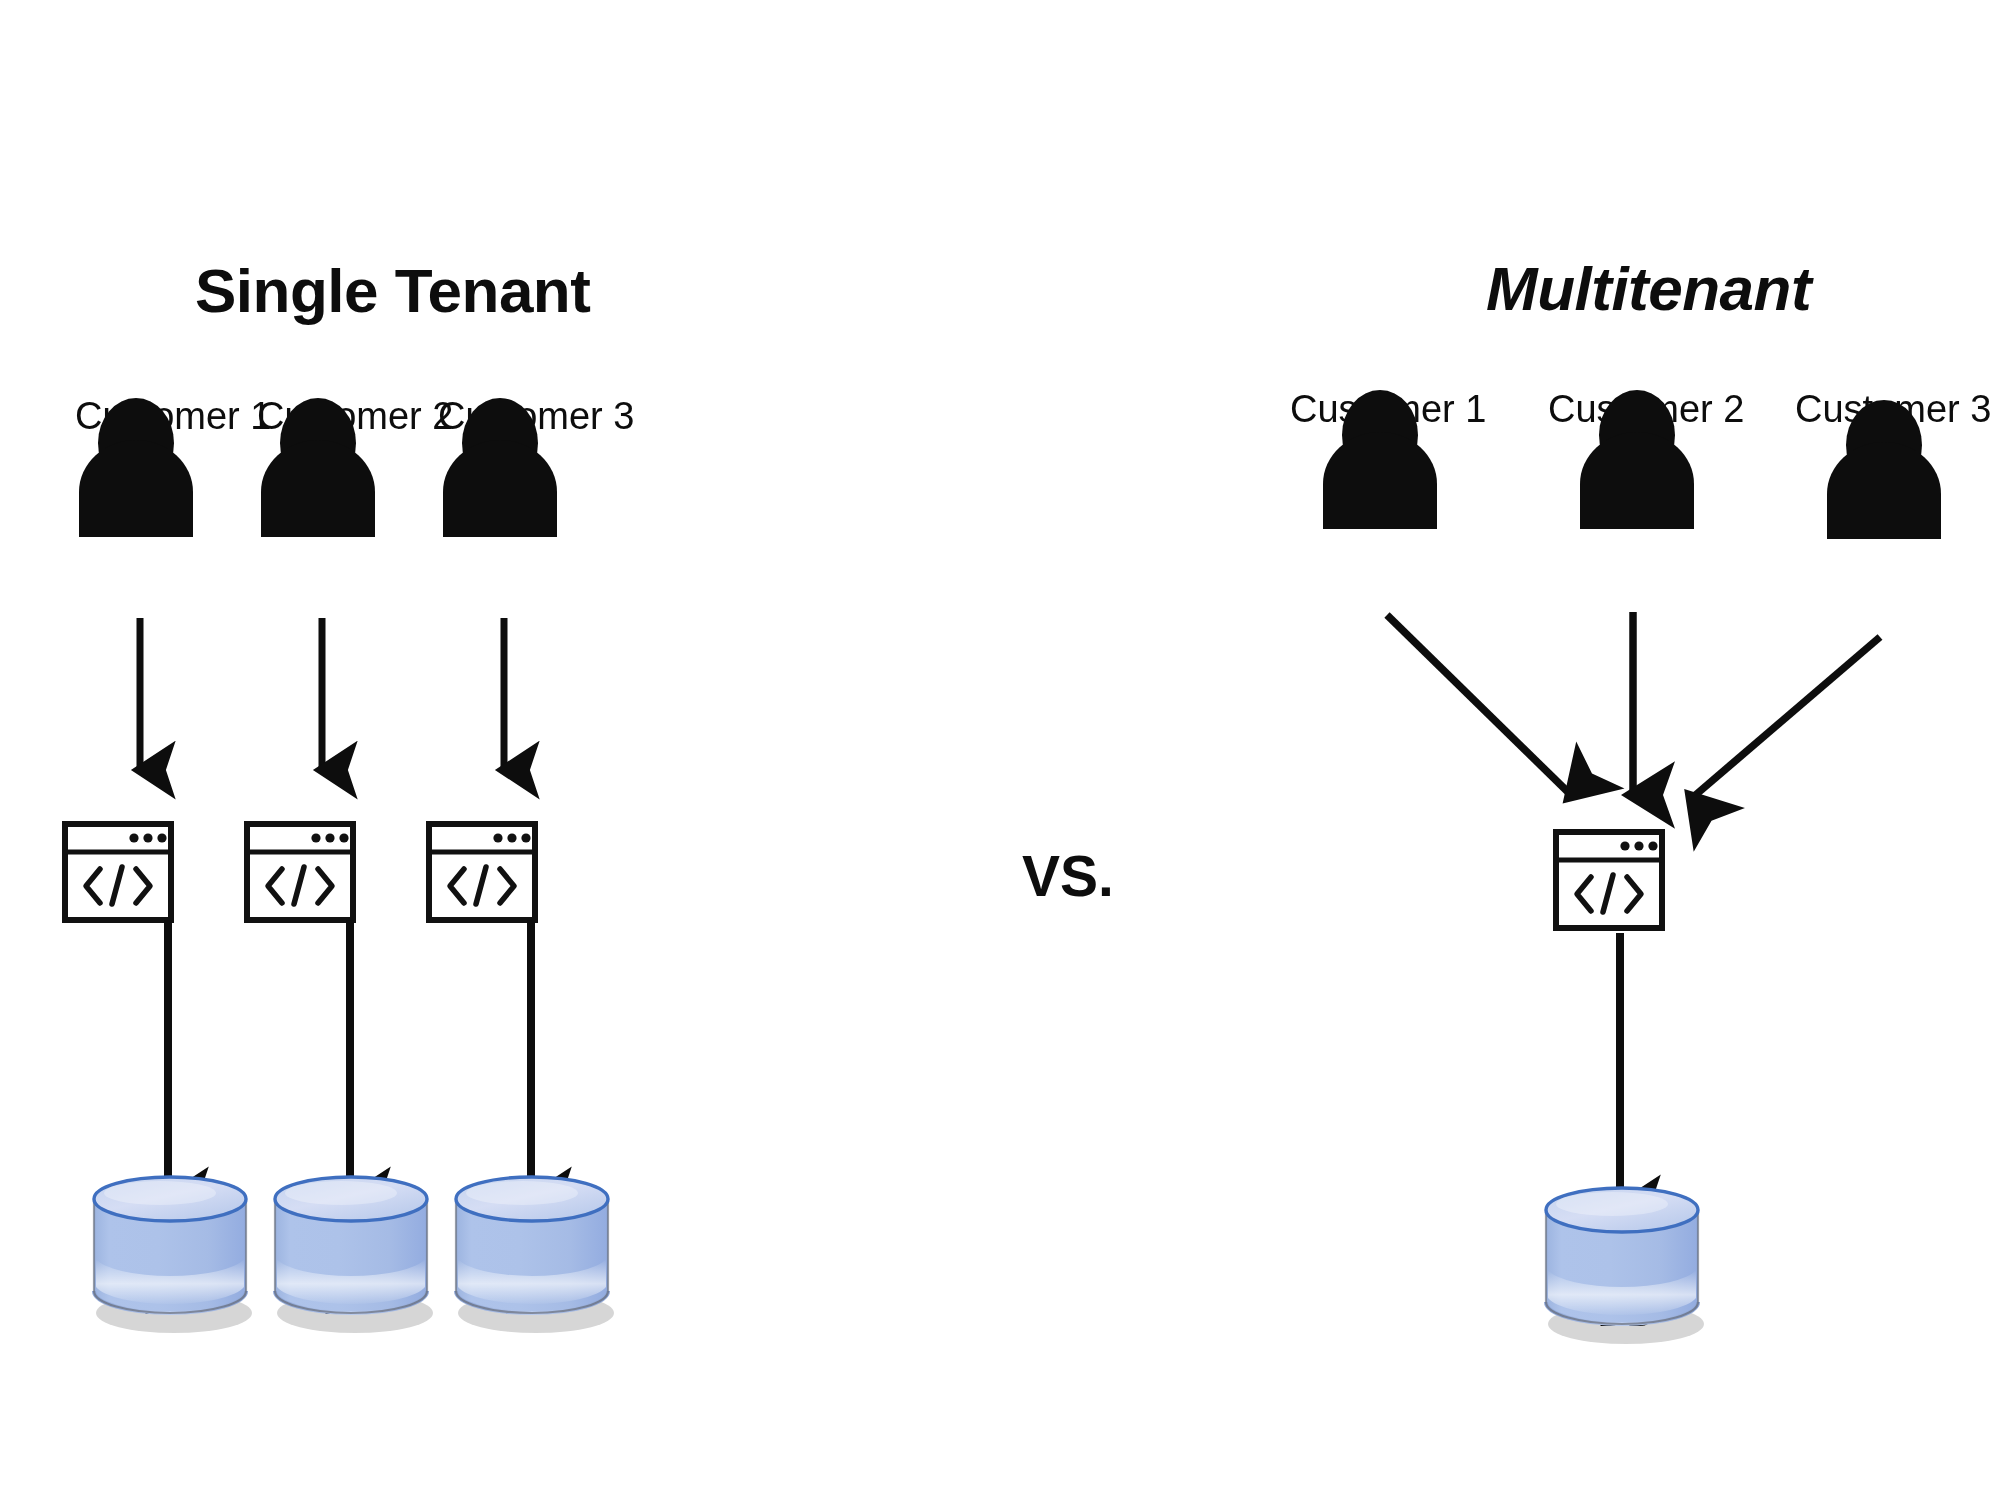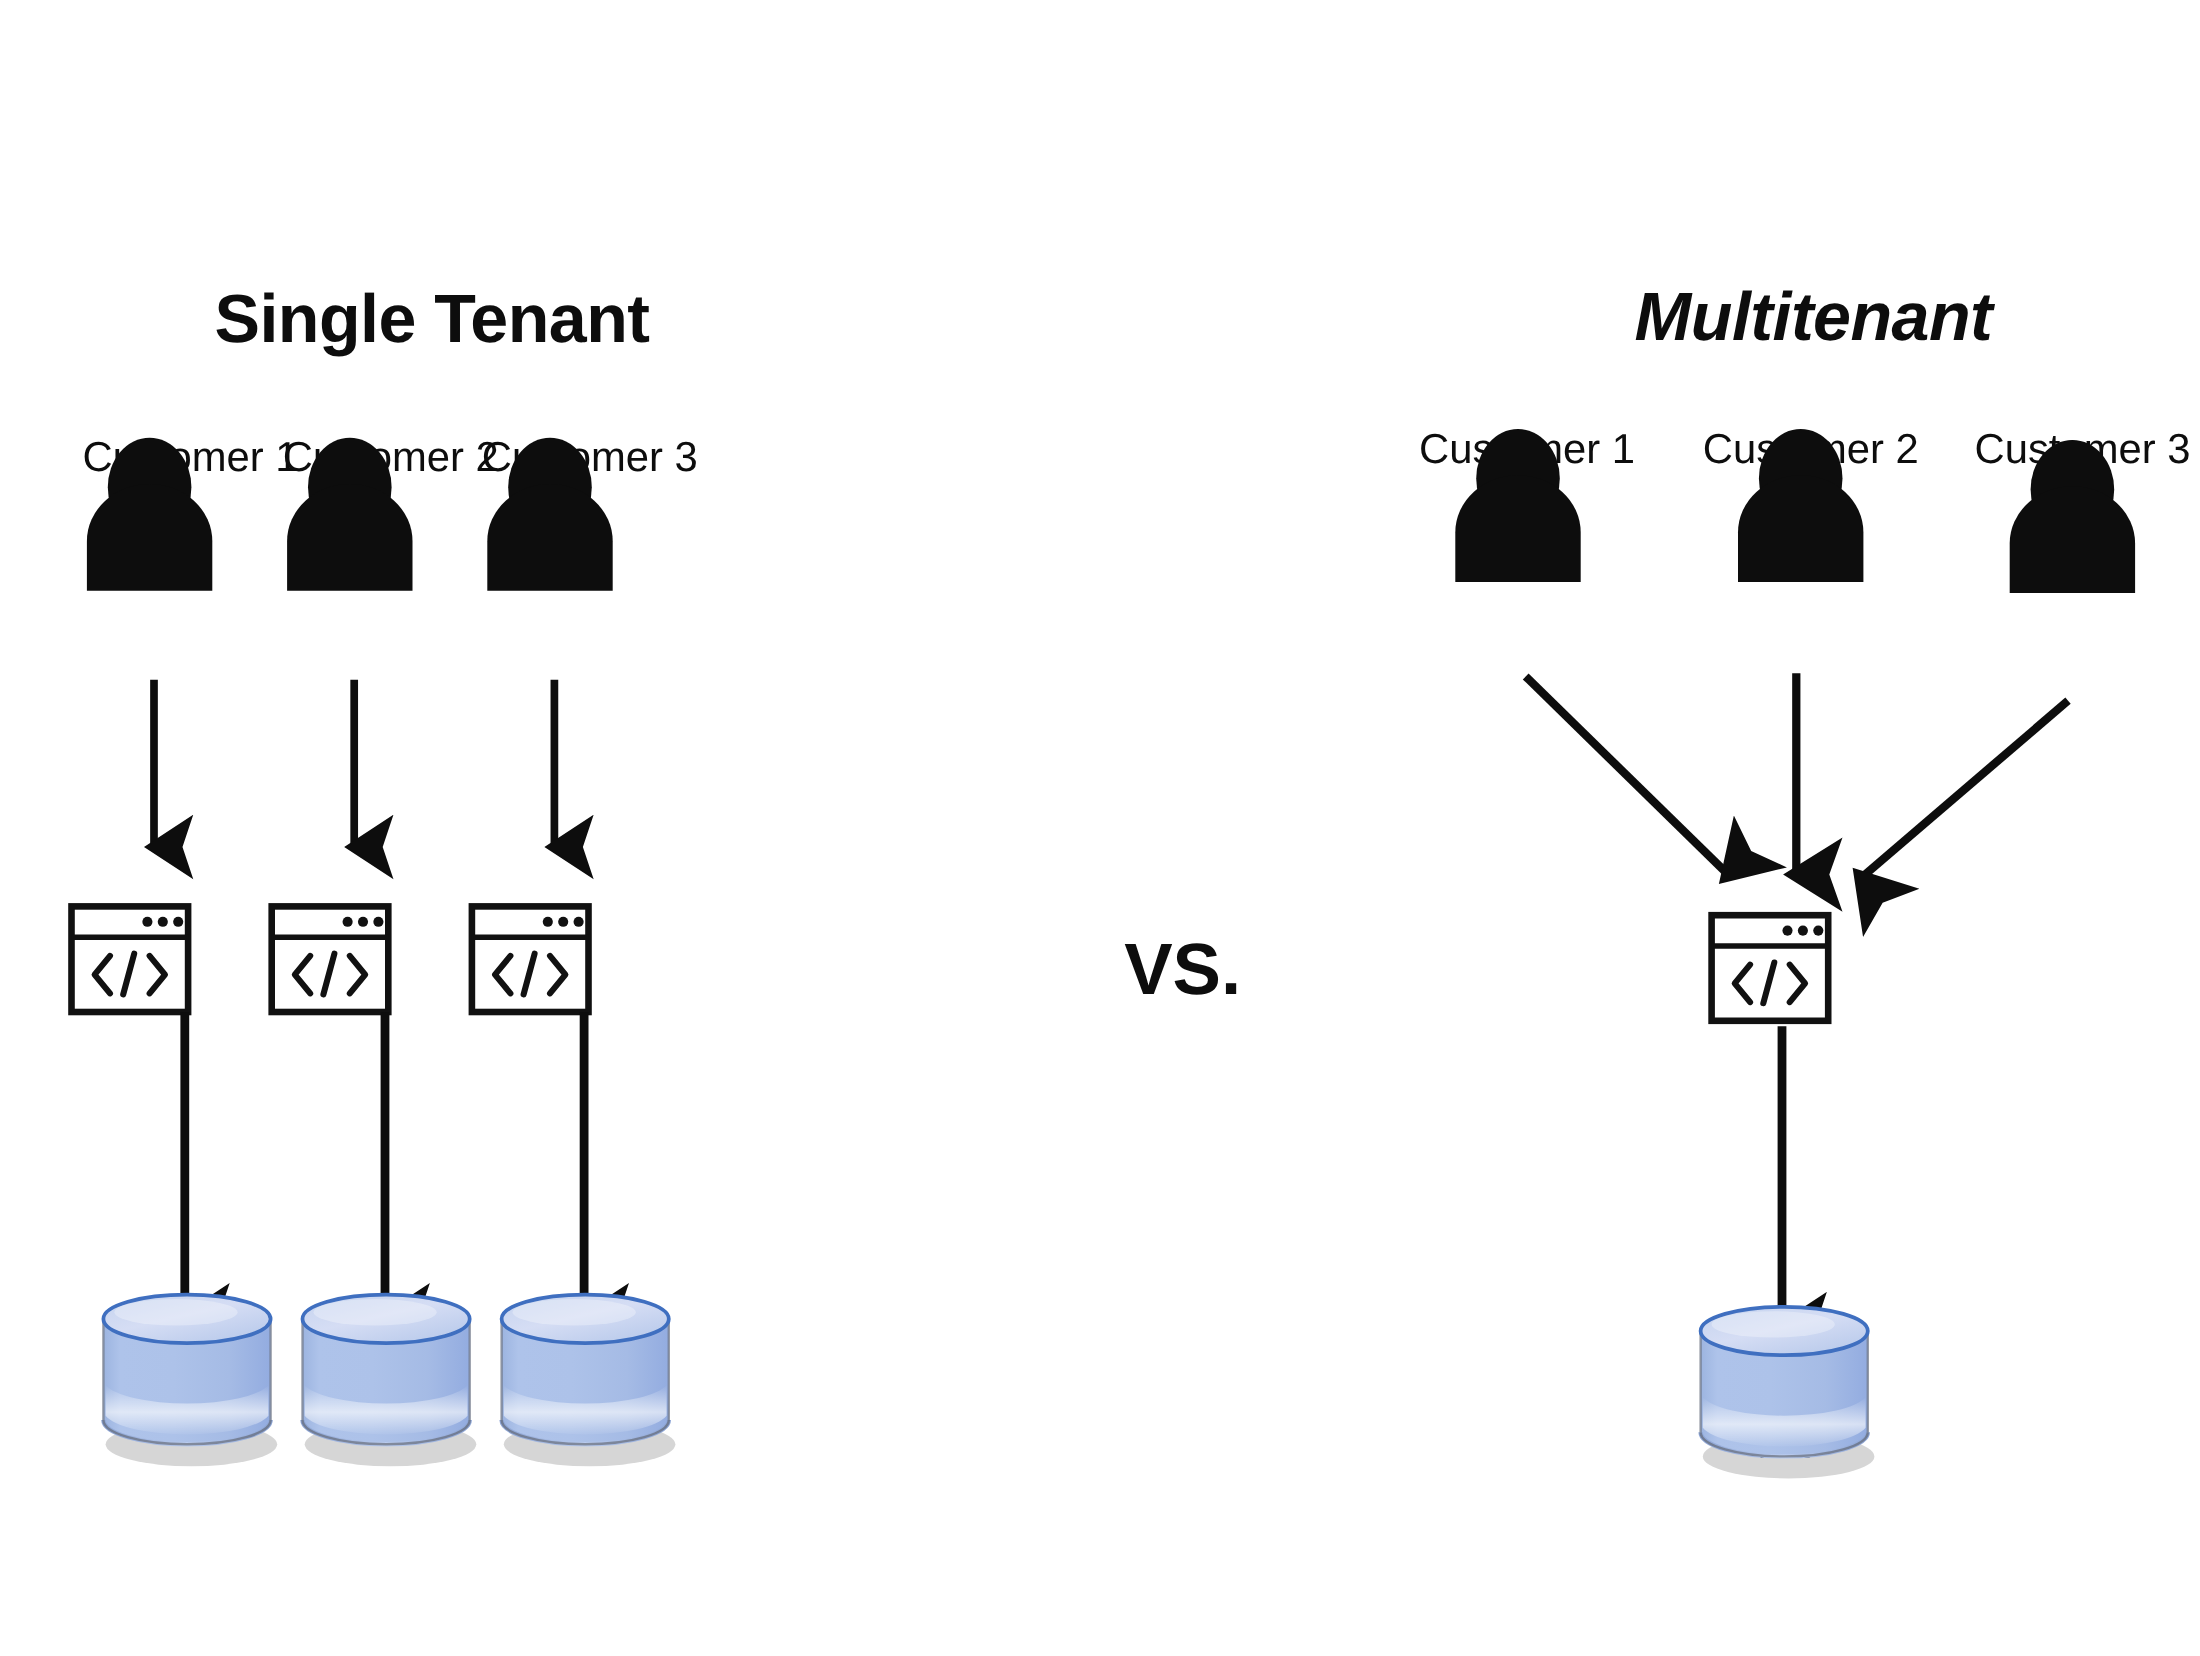--- a/index.html
+++ b/index.html
@@ -34,21 +34,21 @@
     color: #0d0d0d;
   }
   #title-single { left: 195px; top: 255px; text-align: right; }
   #title-multi  { left: 1486px; top: 253px; font-style: italic; }
 
   .vs-label {
     position: absolute;
     left: 1022px;
     top: 843px;
     font-weight: bold;
-    font-size: 66px;
+    font-size: 57px;
     letter-spacing: 0px;
     color: #0d0d0d;
     white-space: nowrap;
   }
 
   .customer-label {
     position: absolute;
     font-size: 38px;
     font-weight: normal;
     white-space: nowrap;

